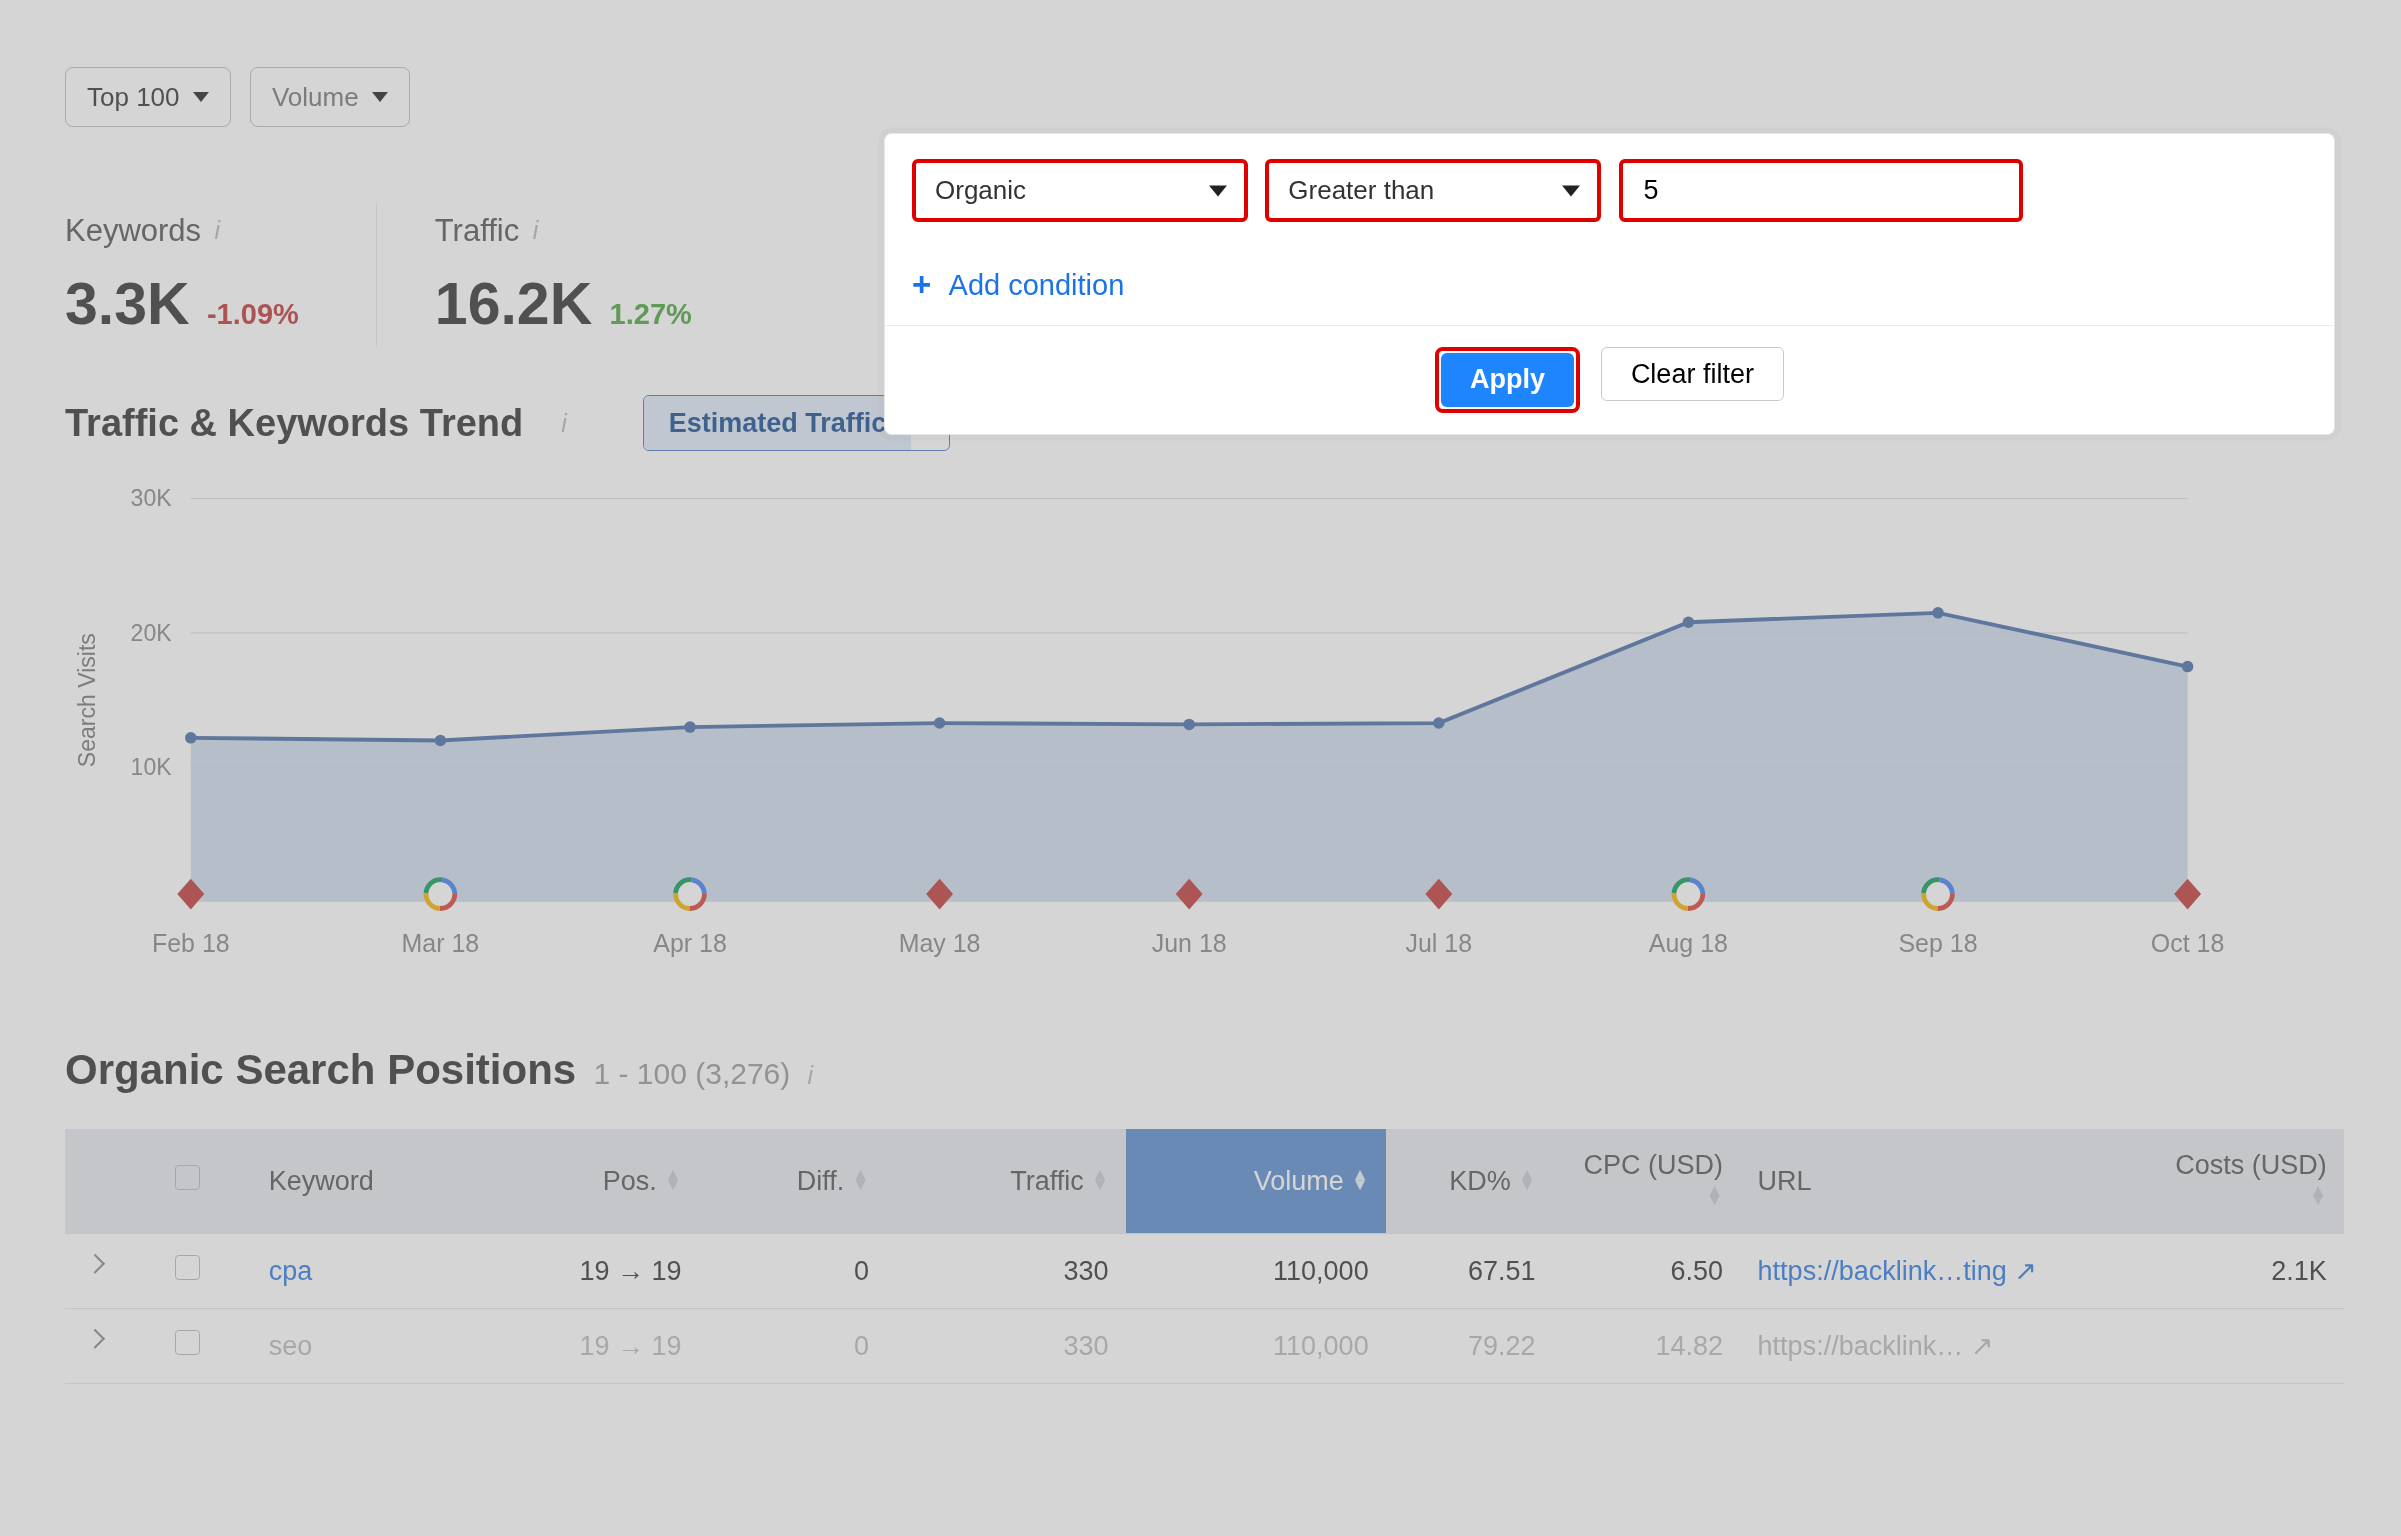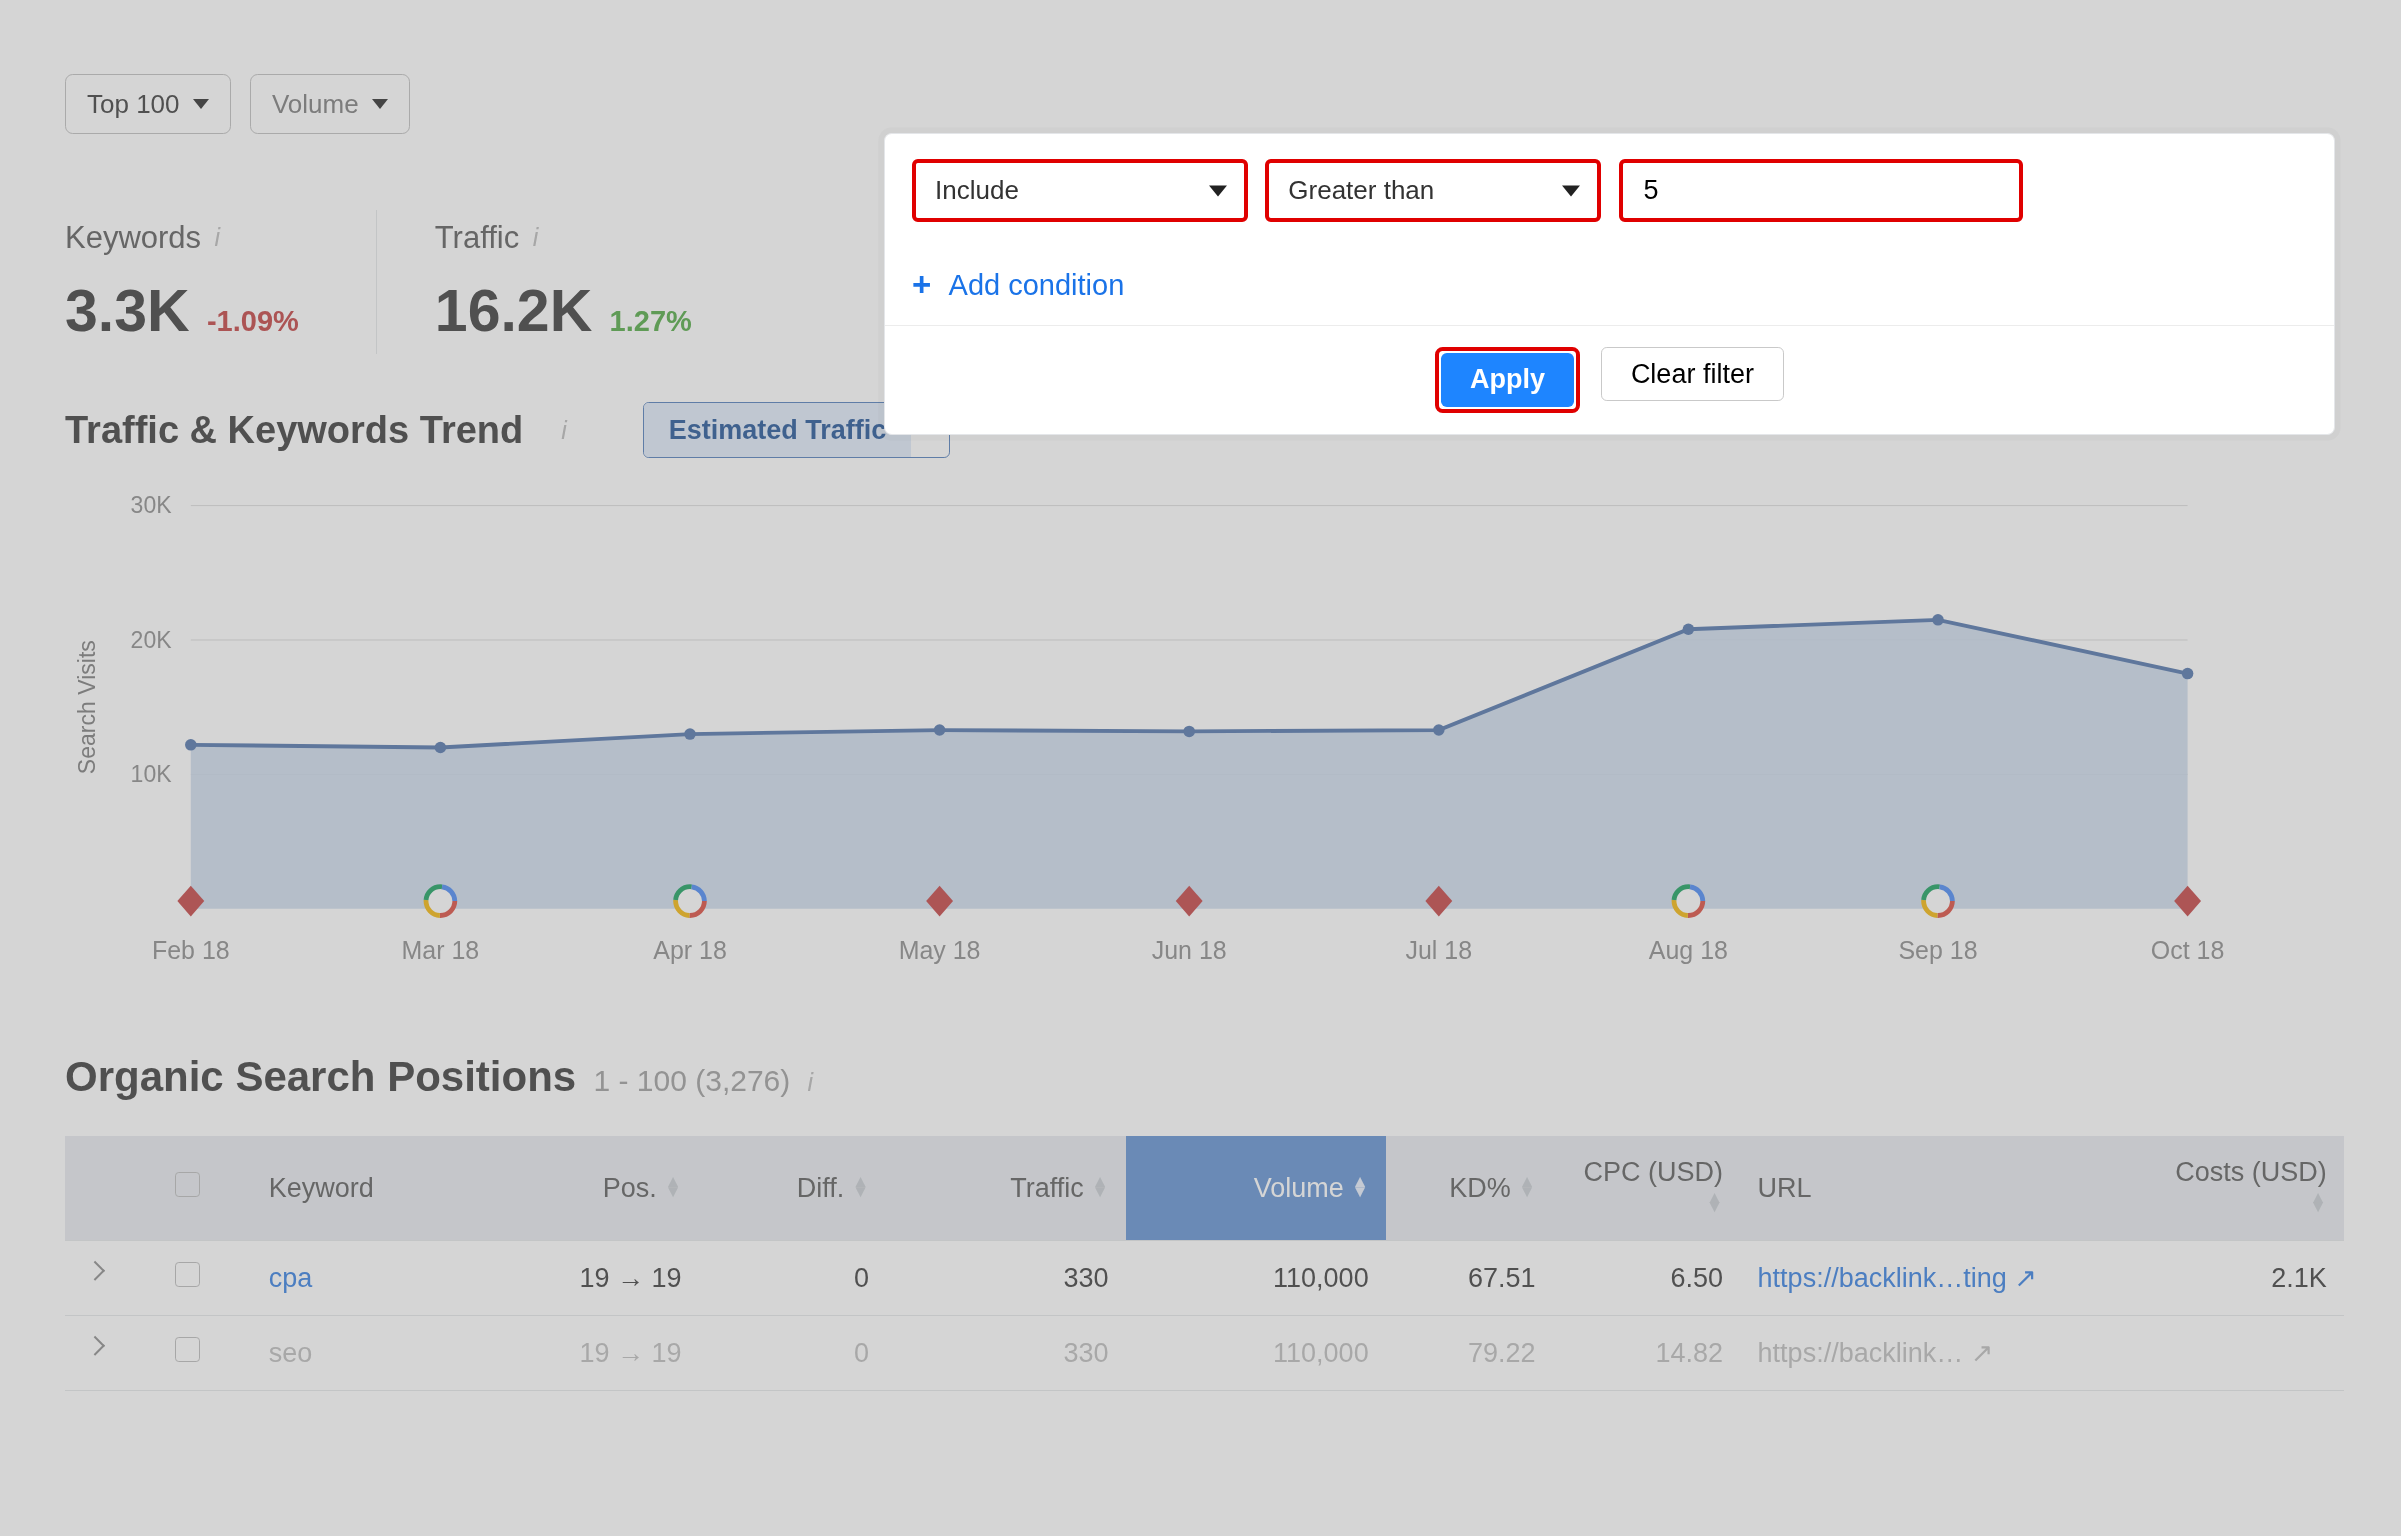--- a/index.html
+++ b/index.html
@@ -12,21 +12,21 @@
   *{box-sizing:border-box;}
   html,body{margin:0;padding:0;}
   body{font-family:-apple-system,Segoe UI,Helvetica,Arial,sans-serif;color:var(--ink);
        font-size:26px; width:2402px;}
   .page{padding:19px 58px 58px 65px;}
   .overlay{position:fixed;inset:0;background:#888;opacity:.35;pointer-events:none;z-index:50;}
 
   
   .toolbar{display:flex;align-items:center;gap:19px;padding:48px 0 38px;position:relative;}
   .pill,.select,.txtbtn{display:flex;align-items:center;gap:13.4px;height:60px;padding:0 21px;
-       border:1.9px solid var(--border);border-radius:7.7px;background:#fff;color:var(--ink);margin-top:7px;}
+       border:1.9px solid var(--border);border-radius:7.7px;background:#fff;color:var(--ink);}
   .pill .chev, .select .chev{width:0;height:0;border-left:8.6px solid transparent;border-right:8.6px solid transparent;border-top:10.6px solid #222;}
   .search-wrap{display:flex;}
   .search-wrap input{width:307px;height:60px;border:1.9px solid var(--border);border-right:none;
        border-radius:7.7px 0 0 7.7px;padding:0 19px;font-size:26px;color:#555;}
   .search-wrap .mag{width:60px;height:60px;border:1.9px solid var(--border);border-radius:0 7.7px 7.7px 0;
        display:flex;align-items:center;justify-content:center;}
   .mag svg{width:27px;height:27px;}
   .vol-btn{color:#777;}
   .adv-wrap{display:flex;height:60px;border-radius:7.7px;overflow:hidden;position:relative;z-index:200;}
   .adv-btn{display:flex;align-items:center;gap:17.3px;background:#b9ddff;color:#1e3a5a;
@@ -278,21 +278,21 @@
       </tbody>
   </table>
 </div>
 
 <div class="overlay"></div>
 
 <div class="popover">
   <div class="pop-body">
     <div class="cond-row">
       <div class="fld sel">
-        <span>Include</span>
+        <span>Organic</span>
         <span class="inner-chev"></span>
       </div>
       <div class="fld op">
         <span>Greater than</span>
         <span class="inner-chev"></span>
       </div>
       <div class="fld val">
         <input value="5" style="">
       </div>
     </div>

